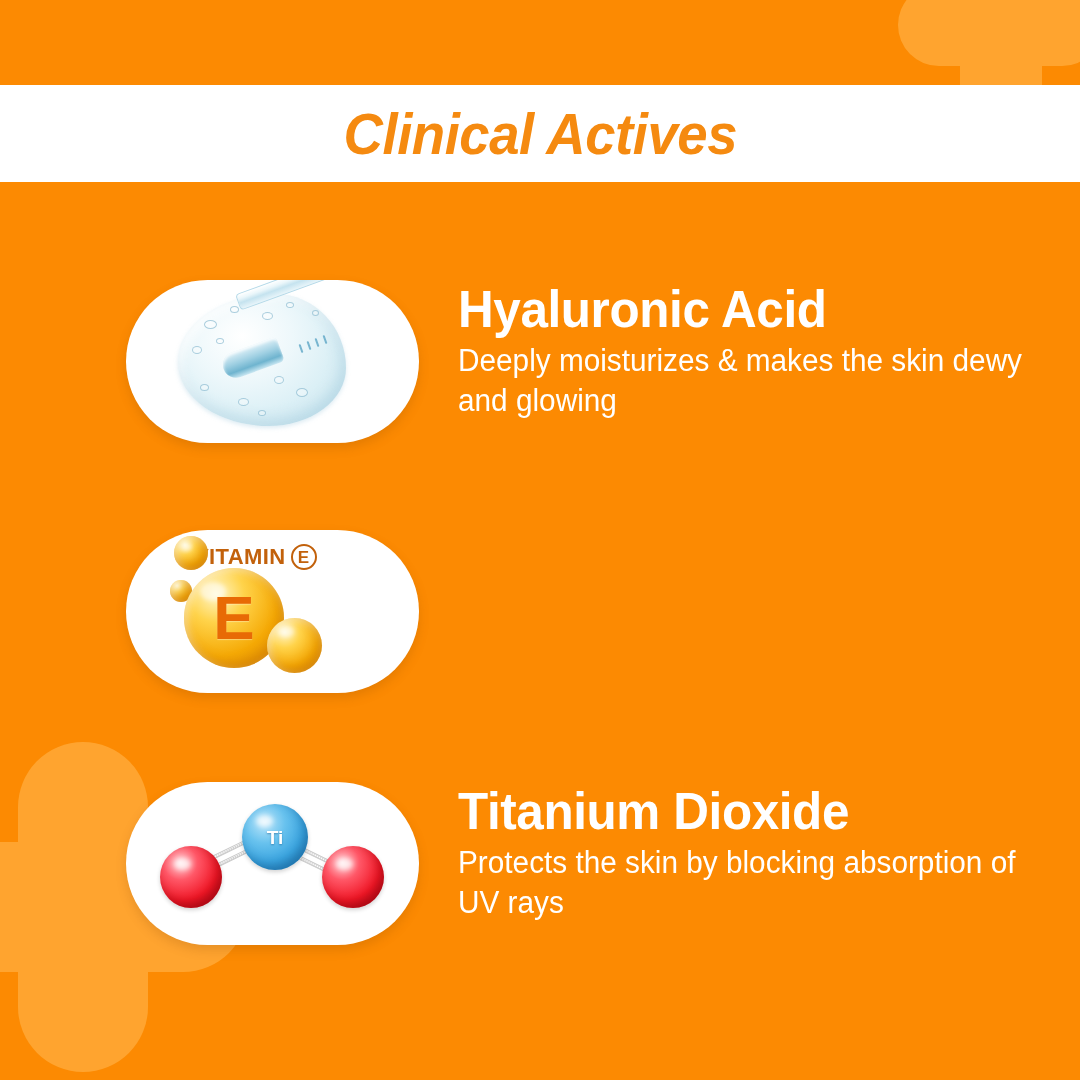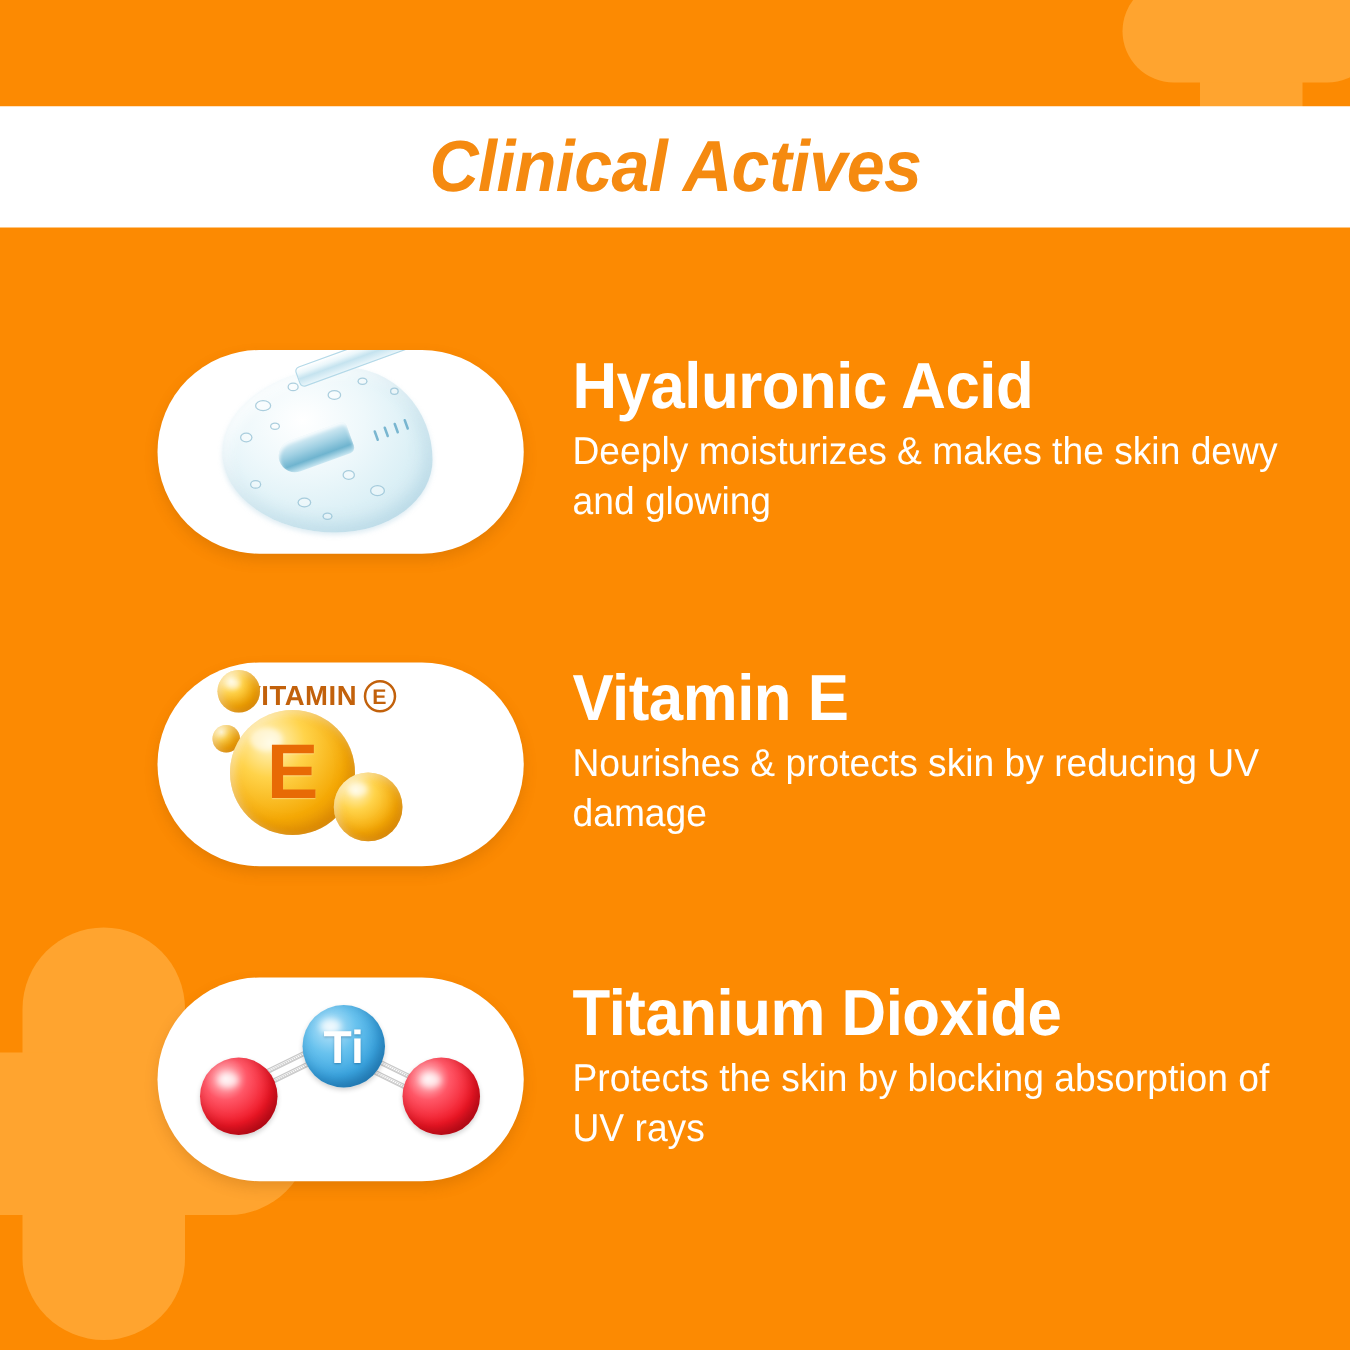--- a/index.html
+++ b/index.html
@@ -258,21 +258,21 @@
     border-radius: 50%;
   }
   .atom.ti {
     left: 116px; top: 22px; width: 66px; height: 66px;
     background: radial-gradient(circle at 34% 28%, #BDE6FA 0%, #68C2EE 32%, #3BA5E0 62%, #1F7BB8 100%);
     box-shadow: inset -4px -5px 10px rgba(10,70,120,0.38), 0 2px 4px rgba(0,0,0,0.18);
     display: flex; align-items: center; justify-content: center;
   }
   .atom.ti span {
     color: #FFFFFF;
-    font-size: 37px;
+    font-size: 19px;
     font-weight: bold;
     line-height: 1;
     text-shadow: 0 1px 2px rgba(10,70,120,0.45);
   }
   .atom.o {
     width: 62px; height: 62px;
     background: radial-gradient(circle at 33% 27%, #FFD3D8 0%, #FF5767 28%, #F01726 62%, #A8040F 100%);
     box-shadow: inset -4px -5px 10px rgba(120,0,10,0.40), 0 2px 4px rgba(0,0,0,0.18);
   }
   .atom.o.left  { left: 34px;  top: 64px; }
@@ -343,24 +343,20 @@
         <div class="drop small1"></div>
         <div class="drop small2"></div>
         <div class="drop big"></div>
         <div class="drop mid"></div>
         <div class="drop-gloss" style="left:74px;  top:52px;  width:26px; height:19px;"></div>
         <div class="drop-gloss" style="left:152px; top:96px;  width:16px; height:11px;"></div>
         <div class="drop-gloss" style="left:55px;  top:13px;  width:11px; height:8px;"></div>
         <div class="drop-letter">E</div>
       </div>
     </div>
-    <div class="feature-text">
-      <div class="feature-title">Vitamin E</div>
-      <div class="feature-desc">Nourishes &amp; protects skin by reducing UV damage</div>
-    </div>
   </div>
 
   <div class="feature-row" id="row-2">
     <div class="icon-card">
       <div>
         <div class="mol-bond" style="left:78px;  top:78px;  width:58px; transform:rotate(-26deg); transform-origin:left center;"></div>
         <div class="mol-bond" style="left:78px;  top:88px;  width:58px; transform:rotate(-26deg); transform-origin:left center;"></div>
         <div class="mol-bond" style="left:162px; top:58px;  width:58px; transform:rotate(26deg);  transform-origin:left center;"></div>
         <div class="mol-bond" style="left:162px; top:68px;  width:58px; transform:rotate(26deg);  transform-origin:left center;"></div>
         <div class="atom o left"></div>

